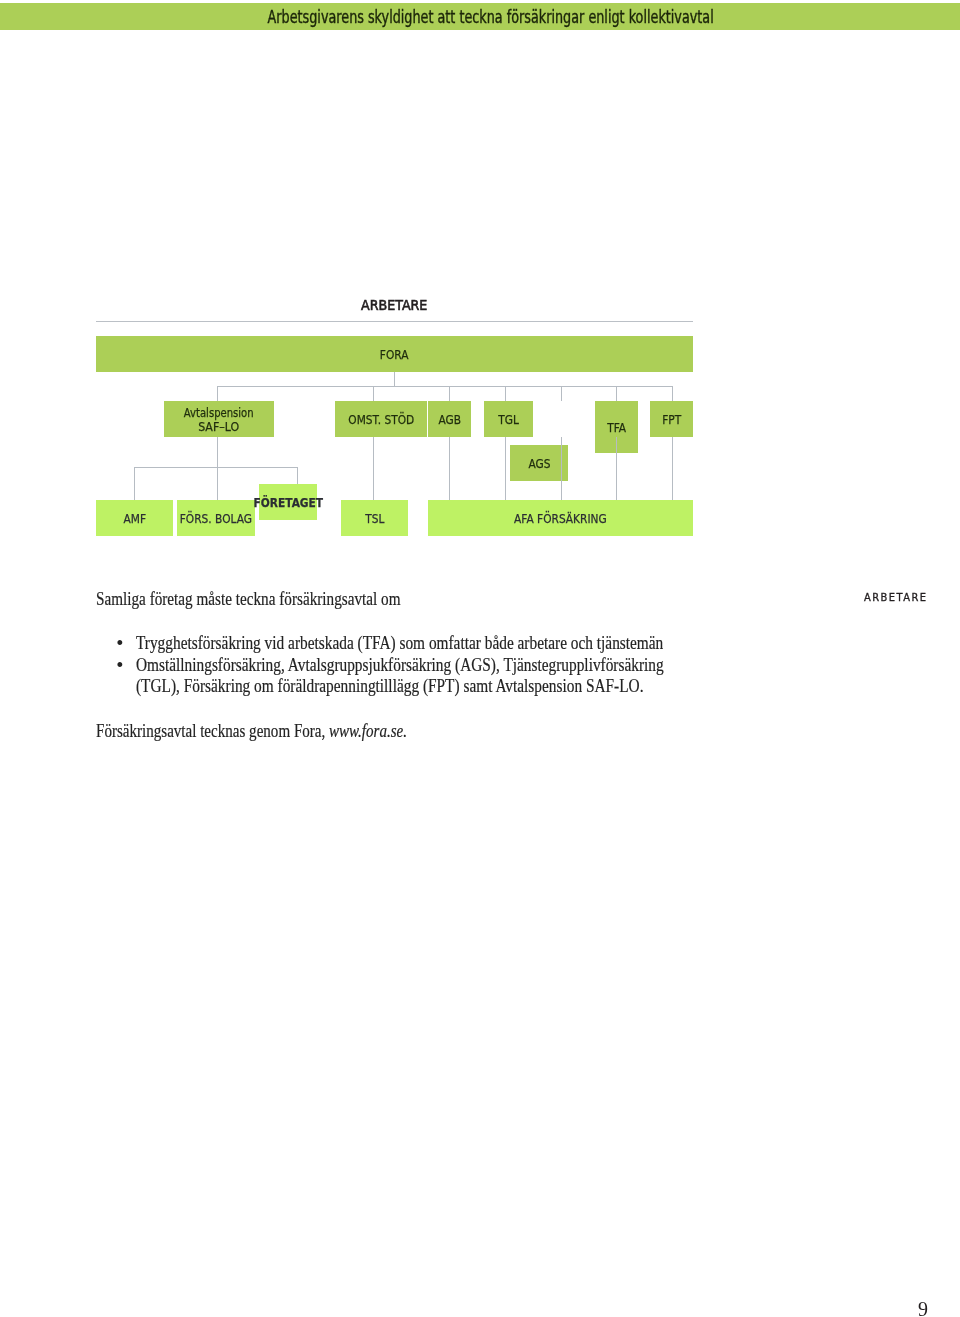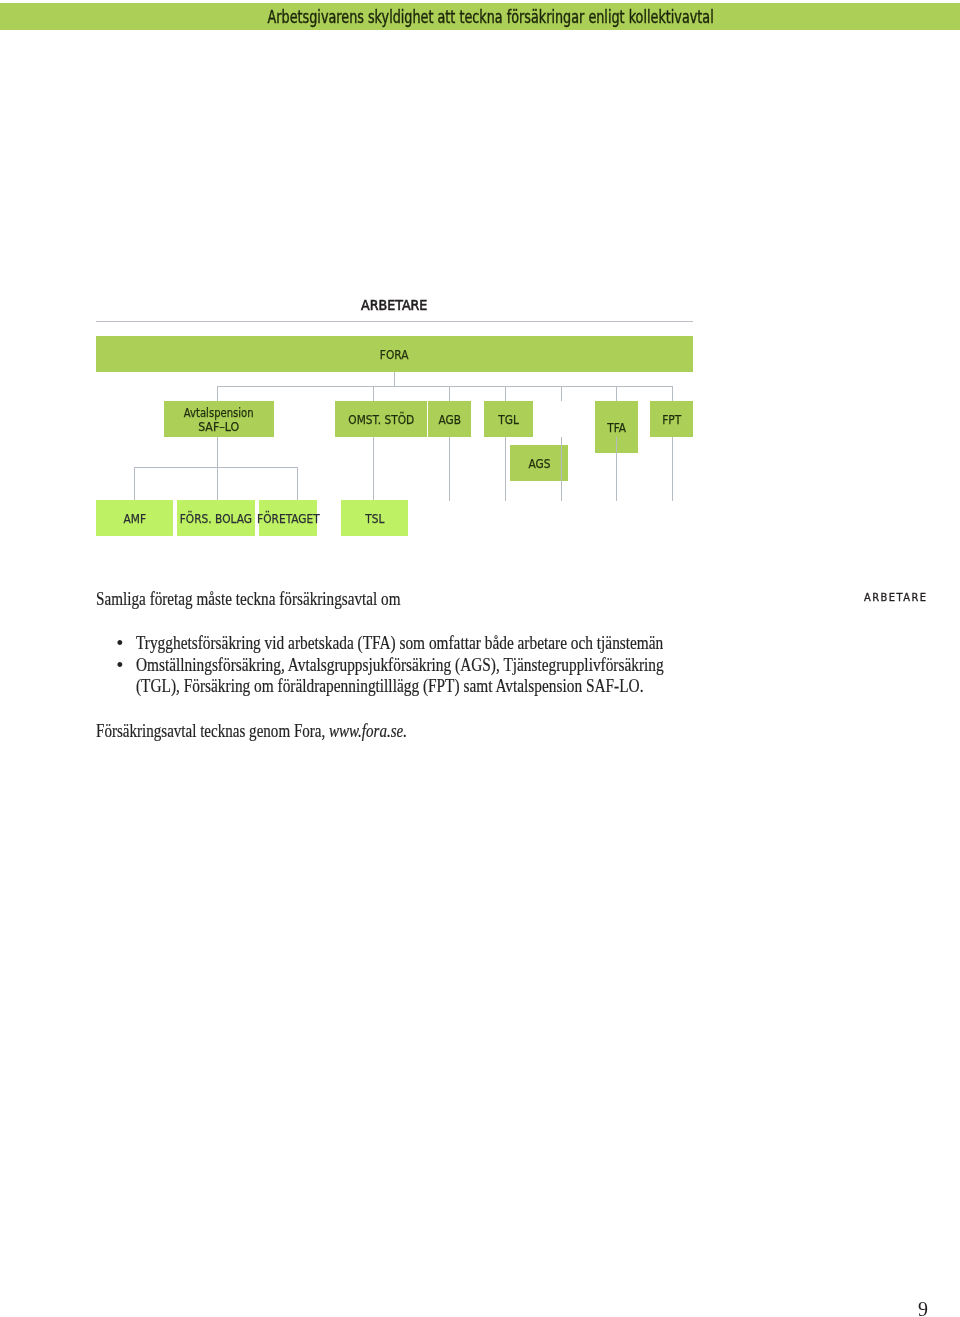--- a/index.html
+++ b/index.html
@@ -125,25 +125,28 @@
     <div class="ln lnv" style="left:561px;top:437px;height:64px;"></div>
     <div class="ln lnv" style="left:616px;top:437px;height:64px;"></div>
     <div class="ln lnv" style="left:672px;top:437px;height:64px;"></div>
 
     <div class="graybox" style="left:96px;top:500px;width:77px;height:36px;">
       <span>AMF</span>
     </div>
     <div class="graybox" style="left:177px;top:500px;width:78px;height:36px;">
       <span>FÖRS. BOLAG</span>
     </div>
-    <div class="graybox" style="left:259px;top:500px;width:58px;height:36px;">
+    <div class="graybox" style="left:259px;top:484px;width:58px;height:36px;font-weight:bold;">
       <span>FÖRETAGET</span>
     </div>
     <div class="graybox" style="left:341px;top:500px;width:67px;height:36px;">
       <span>TSL</span>
+    </div>
+    <div class="graybox" style="left:428px;top:500px;width:265px;height:36px;">
+      <span>AFA FÖRSÄKRING</span>
     </div>
   </div>
 
   <div class="copy" style="left:96px;top:589.3px;">
     <i>Samliga företag måste teckna försäkringsavtal om</i>
   </div>
 
   <div class="side-tag" style="left:864px;top:592px;">
     <em>ARBETARE</em>
   </div>

